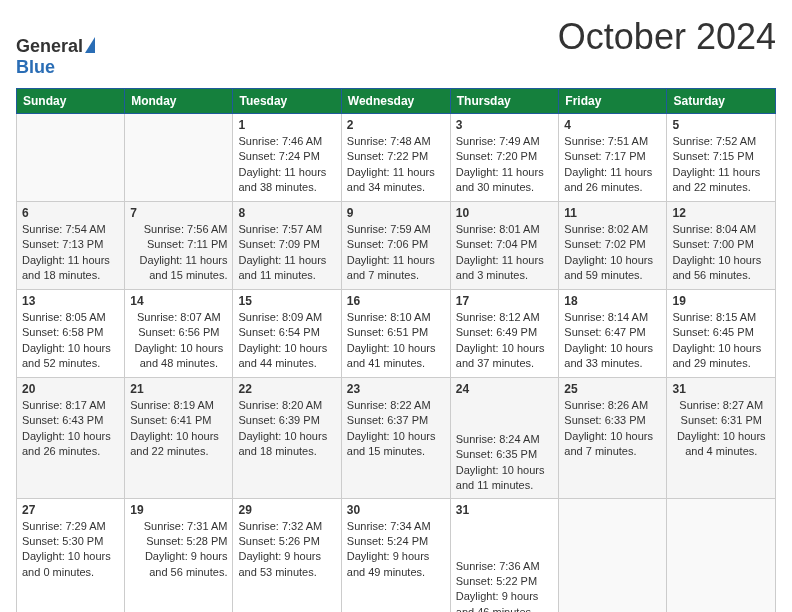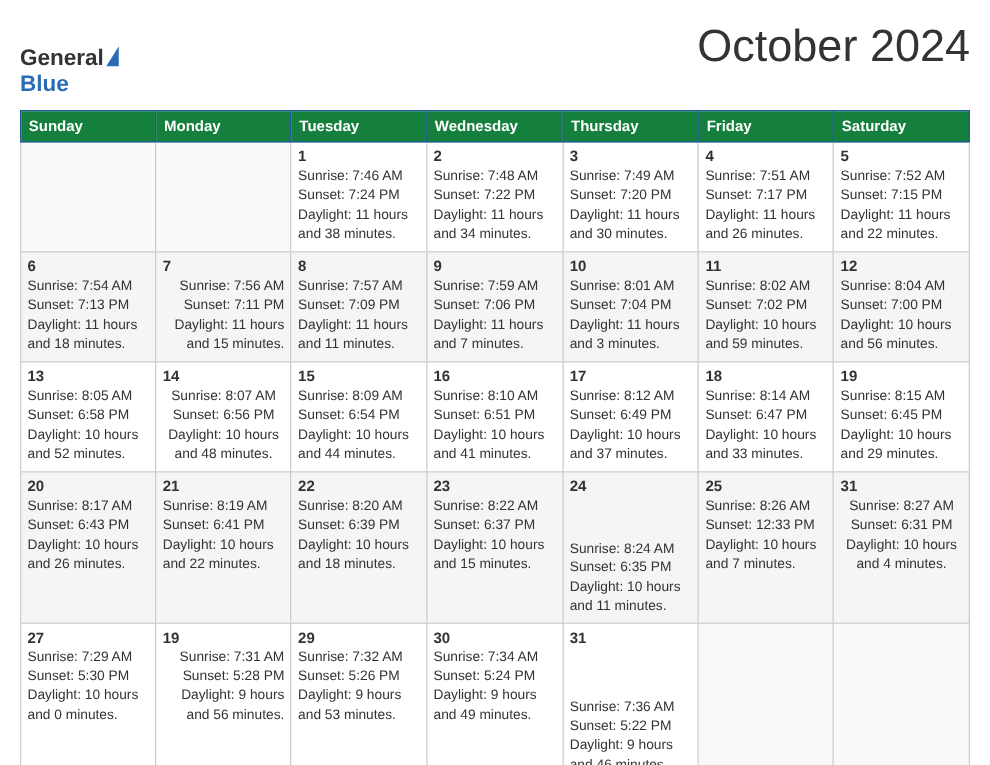--- a/index.html
+++ b/index.html
@@ -284,21 +284,21 @@
           </td>
           <td>
             <span class="day-number">24</span>
             <div class="day-info" style="white-space: pre-line; margin-top: 36px;">Sunrise: 8:24 AM
 Sunset: 6:35 PM
 Daylight: 10 hours and 11 minutes.</div>
           </td>
           <td>
             <span class="day-number">25</span>
             <div class="day-info" style="white-space: pre-line;">Sunrise: 8:26 AM
-Sunset: 12:33 PM
+Sunset: 6:33 PM
 Daylight: 10 hours and 7 minutes.</div>
           </td>
           <td>
             <span class="day-number">31</span>
             <div class="day-info" style="white-space: pre-line; text-align: center;">Sunrise: 8:27 AM
 Sunset: 6:31 PM
 Daylight: 10 hours and 4 minutes.</div>
           </td>
         </tr>
         <tr>

